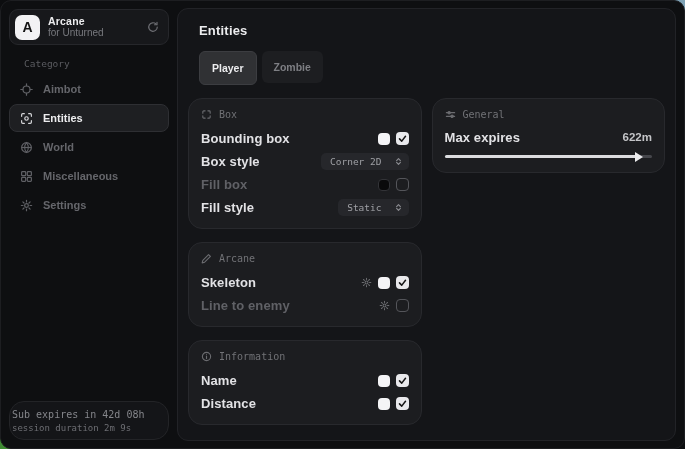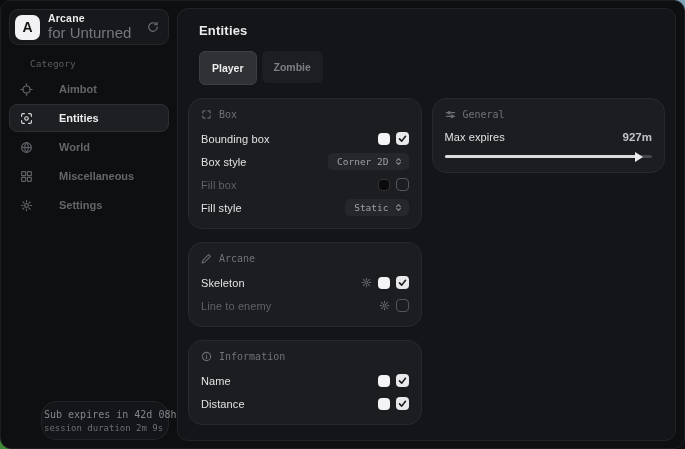--- a/index.html
+++ b/index.html
@@ -20,36 +20,35 @@
   .brand-card {
     height:36px; border-radius:9px; background:#17181b; border:1px solid #26272b;
     display:flex; align-items:center; padding:0 9px 0 5px; gap:8px;
   }
   .logo {
     width:25px; height:25px; border-radius:7px; background:#f2f2f4; color:#131313;
     display:flex; align-items:center; justify-content:center; font-weight:bold; font-size:14px;
   }
   .brand-text { flex:1; line-height:1.15; }
   .brand-name { color:#ececee; font-size:10.5px; font-weight:bold; letter-spacing:.2px; }
-  .brand-sub { color:#77787d; font-size:15px; }
+  .brand-sub { color:#77787d; font-size:10px; }
   .icon-btn { color:#6b6c71; display:flex; align-items:center; cursor:pointer; }
-  .category { color:#5b5c61; font-size:9.5px; margin:13px 0 6px 21px; font-family:"DejaVu Sans Mono", monospace; }
+  .category { color:#5b5c61; font-size:9.5px; margin:13px 0 6px 15px; font-family:"DejaVu Sans Mono", monospace; }
   .nav-item {
-    height:28px; display:flex; align-items:center; gap:26px; padding:0 10px;
+    height:28px; display:flex; align-items:center; gap:10px; padding:0 10px;
     border-radius:8px; color:#65666b; font-size:11px; font-weight:bold; cursor:pointer;
     border:1px solid transparent; margin-bottom:1px;
   }
   .nav-item .nav-icon { display:flex; color:#606166; }
   .nav-item.active { background:#1e1f22; border-color:#2e2f33; color:#ececee; }
   .nav-item.active .nav-icon { color:#d6d6d9; }
   .sidebar-spacer { flex:1; }
   .sub-card {
     border-radius:15px; background:#141518; border:1px solid #232427;
     padding:7px 10px 6px 2px;
-    margin-left:32px;
   }
   .sub-line1 { color:#85868b; font-size:10px; font-family:"DejaVu Sans Mono", monospace; white-space:nowrap; }
   .sub-line2 { color:#6d6e73; font-size:9px; margin-top:3px; font-family:"DejaVu Sans Mono", monospace; white-space:nowrap; }
   
   .main {
     position:absolute; left:176px; top:7px; right:8px; bottom:7px;
     background:#141518; border:1px solid #222327; border-radius:11px;
     padding:12px 10px;
   }
   .page-title { color:#ececee; font-size:13px; font-weight:bold; margin:2px 0 0 11px; letter-spacing:.2px; }
@@ -65,35 +64,35 @@
   .card {
     background:#1c1d20; border:1px solid #28292d; border-radius:14px;
     padding:10px 12px 10px 12px;
   }
   .card-header {
     display:flex; align-items:center; gap:7px; color:#717276; font-size:10px;
     font-family:"DejaVu Sans Mono", monospace; margin-bottom:8px;
   }
   .card-header .hdr-icon { display:flex; color:#6b6c70; }
   .row { display:flex; align-items:center; justify-content:space-between; height:21px; margin-top:2px; }
-  .row-label { color:#e2e2e5; font-size:11px; font-weight:normal; letter-spacing:.1px; }
+  .row-label { color:#e2e2e5; font-size:13px; font-weight:bold; letter-spacing:.1px; }
   .row.disabled .row-label { color:#606166; }
   .controls { display:flex; align-items:center; gap:6px; }
   .swatch { width:12px; height:12px; border-radius:4px; cursor:pointer; }
   .swatch.white { background:#f4f4f6; }
   .swatch.black { background:#0a0a0b; border:1px solid #323337; }
   .checkbox {
     width:13px; height:13px; border-radius:4px; cursor:pointer;
     display:flex; align-items:center; justify-content:center;
   }
   .checkbox.checked { background:#e9e9ec; color:#141414; }
   .checkbox.unchecked { border:1.5px solid #54555a; background:transparent; }
   .dropdown {
     height:17px; padding:0 6px 0 9px; border-radius:5px; background:#26272b;
-    display:flex; align-items:center; gap:5px; cursor:pointer;
+    display:flex; align-items:center; gap:12px; cursor:pointer;
   }
   .dropdown-value { color:#9fa0a5; font-size:9.5px; font-family:"DejaVu Sans Mono", monospace; }
   .dropdown .dd-icon { display:flex; color:#8c8d92; }
   .gear-small { display:flex; color:#6b6c70; cursor:pointer; }
   
   .general-row { display:flex; align-items:center; justify-content:space-between; height:18px; margin-top:3px; }
   .slider-value { color:#c4c5c8; font-size:11.5px; font-weight:bold; }
   .slider { position:relative; height:12px; margin-top:4px; cursor:pointer; }
   .slider-track { position:absolute; left:0; right:0; top:5px; height:3px; border-radius:2px; background:#45464b; }
   .slider-fill { position:absolute; left:0; top:5px; height:3px; border-radius:2px; background:#dcdcdf; }
@@ -351,21 +350,21 @@
                     <circle cx="9" cy="8" r="2.6" fill="currentColor"></circle>
                     <line x1="3" y1="16" x2="21" y2="16"></line>
                     <circle cx="15.5" cy="16" r="2.6" fill="currentColor"></circle>
                 </svg>
               </span>
               <span>General</span>
             </div>
 
             <div class="general-row">
               <span class="row-label">Max expires</span>
-              <span class="slider-value">927m</span>
+              <span class="slider-value">622m</span>
             </div>
             <div class="slider">
               <div class="slider-track"></div>
               <div class="slider-fill" style="width: 92.7%;"></div>
               <div class="slider-handle" style="left: 92.7%;"></div>
             </div>
           </div>
         </div>
       </div>
     </div>

